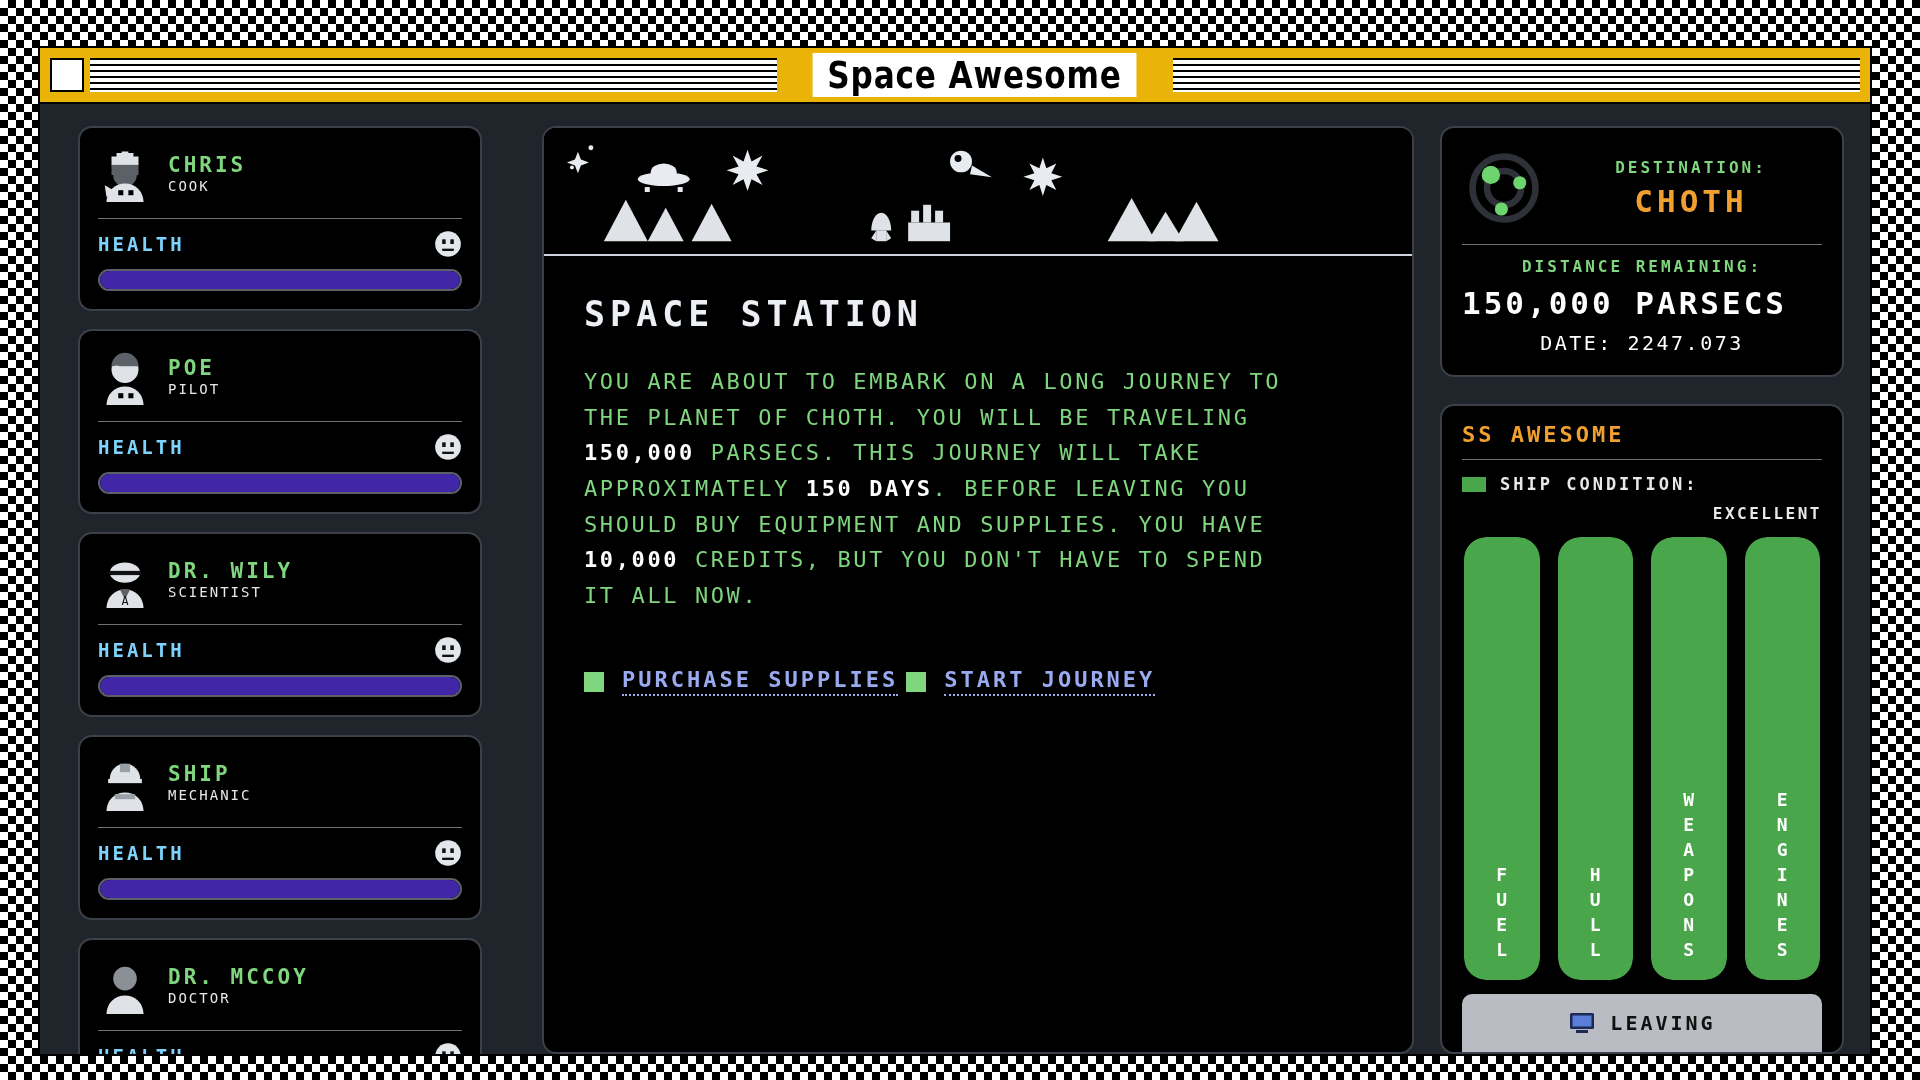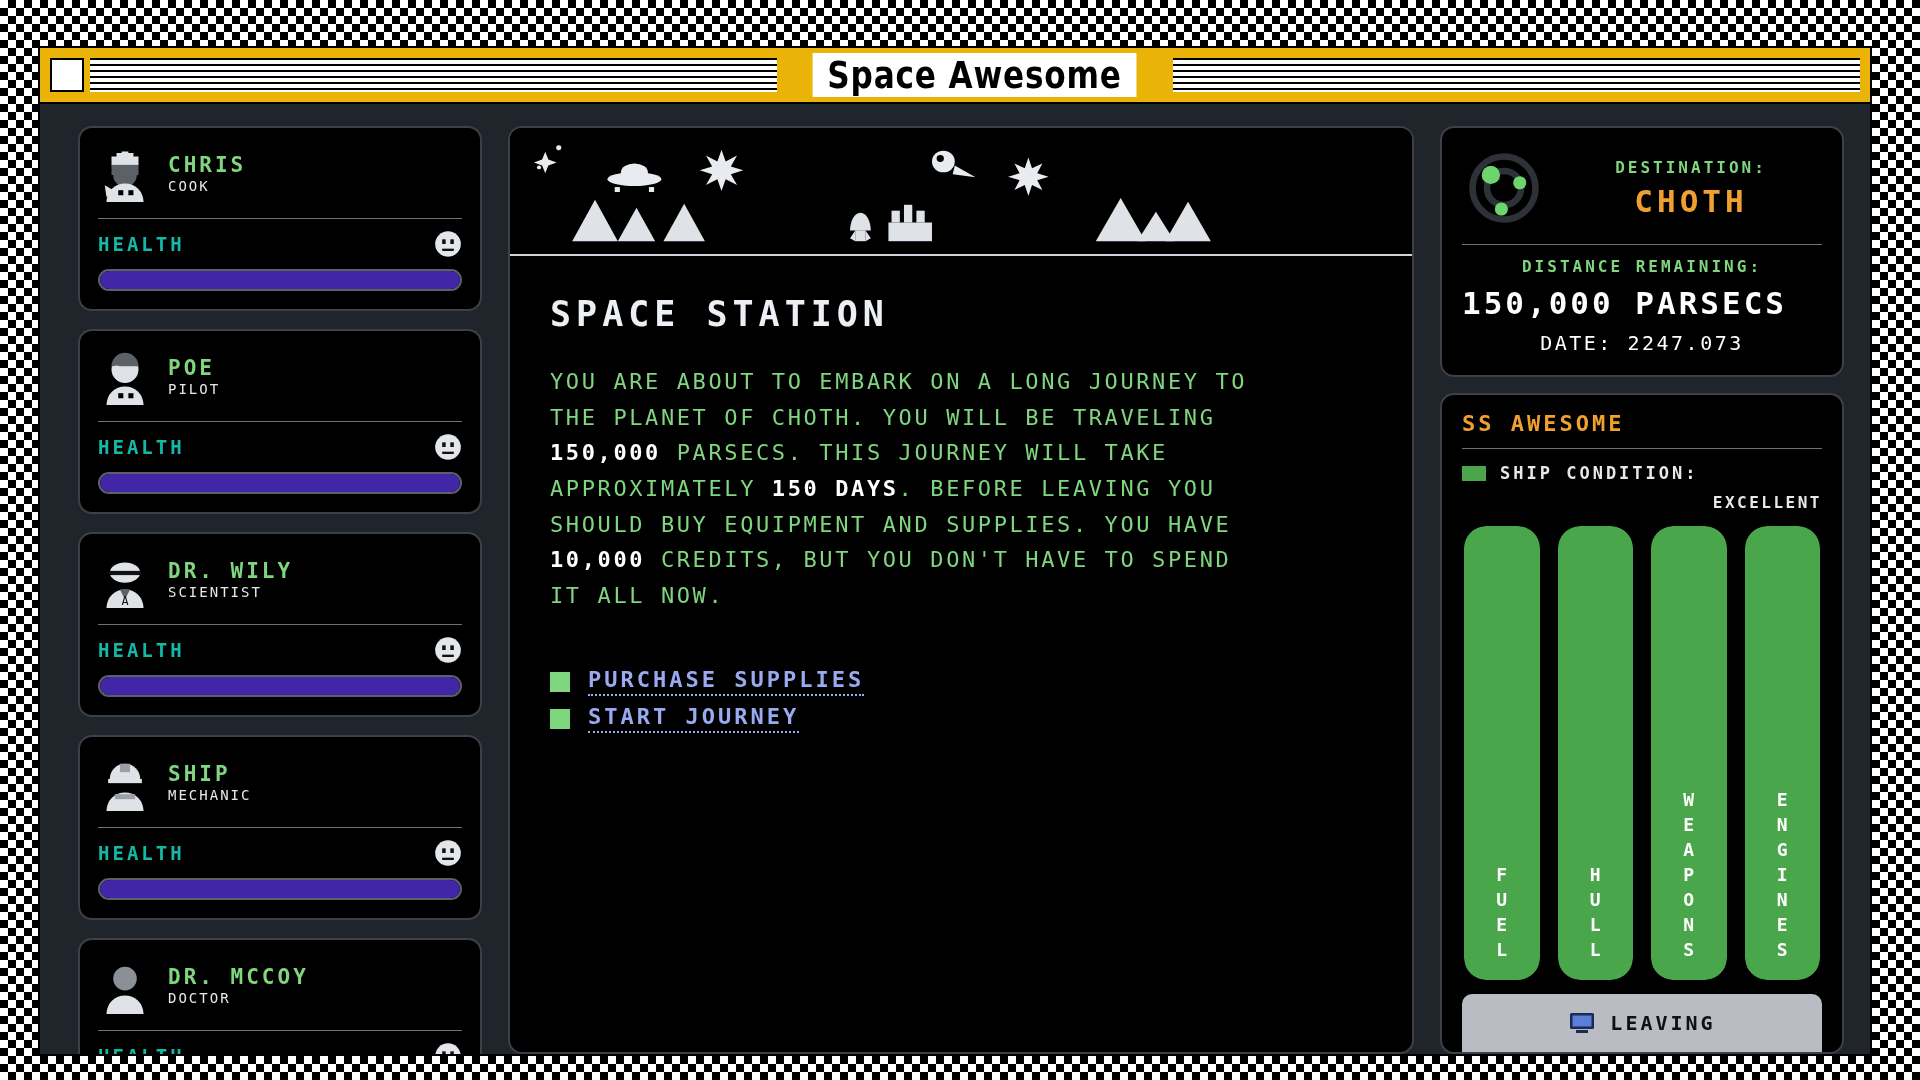--- a/index.html
+++ b/index.html
@@ -142,21 +142,21 @@
   }
 
   .crew-health-row {
     display: flex;
     align-items: center;
     justify-content: space-between;
     height: 30px;
   }
 
   .crew-health-label {
-    color: #14b8a6;
+    color: #7dd3fc;
     font-size: 19px;
     letter-spacing: 3px;
     font-weight: bold;
   }
 
   .mood-face { width: 28px; height: 28px; display: block; }
 
   .health-bar {
     margin-top: 10px;
     height: 22px;
@@ -175,20 +175,21 @@
   
   #center-panel {
     flex: 1;
     background: #000;
     border: 2px solid #3b4049;
     border-radius: 14px;
     display: flex;
     flex-direction: column;
     overflow: hidden;
     min-width: 0;
+    margin-left: 34px;
   }
 
   #scene {
     height: 128px;
     flex: none;
     background: #000;
     border-bottom: 2px solid #cfd4dc;
     position: relative;
     overflow: hidden;
   }
@@ -213,21 +214,21 @@
     letter-spacing: 2.6px;
     line-height: 1.62;
     max-width: 700px;
   }
   #story-body .hl { color: #ffffff; font-weight: bold; }
 
   #actions {
     margin-top: 34px;
     margin-left: 40px;
     display: flex;
-    flex-direction: column;
+    flex-direction: row;
     gap: 8px;
   }
 
   .action-row {
     display: flex;
     align-items: center;
     gap: 18px;
     cursor: pointer;
     width: fit-content;
   }
@@ -247,21 +248,21 @@
     border-bottom: 2px dotted #9aaaf0;
     padding-bottom: 2px;
   }
 
   
   #right-panel {
     width: 404px;
     flex: none;
     display: flex;
     flex-direction: column;
-    gap: 16px;
+    gap: 27px;
     overflow: hidden;
   }
 
   .panel-box {
     background: #000;
     border: 2px solid #3b4049;
     border-radius: 14px;
   }
 
   #destination-box {

